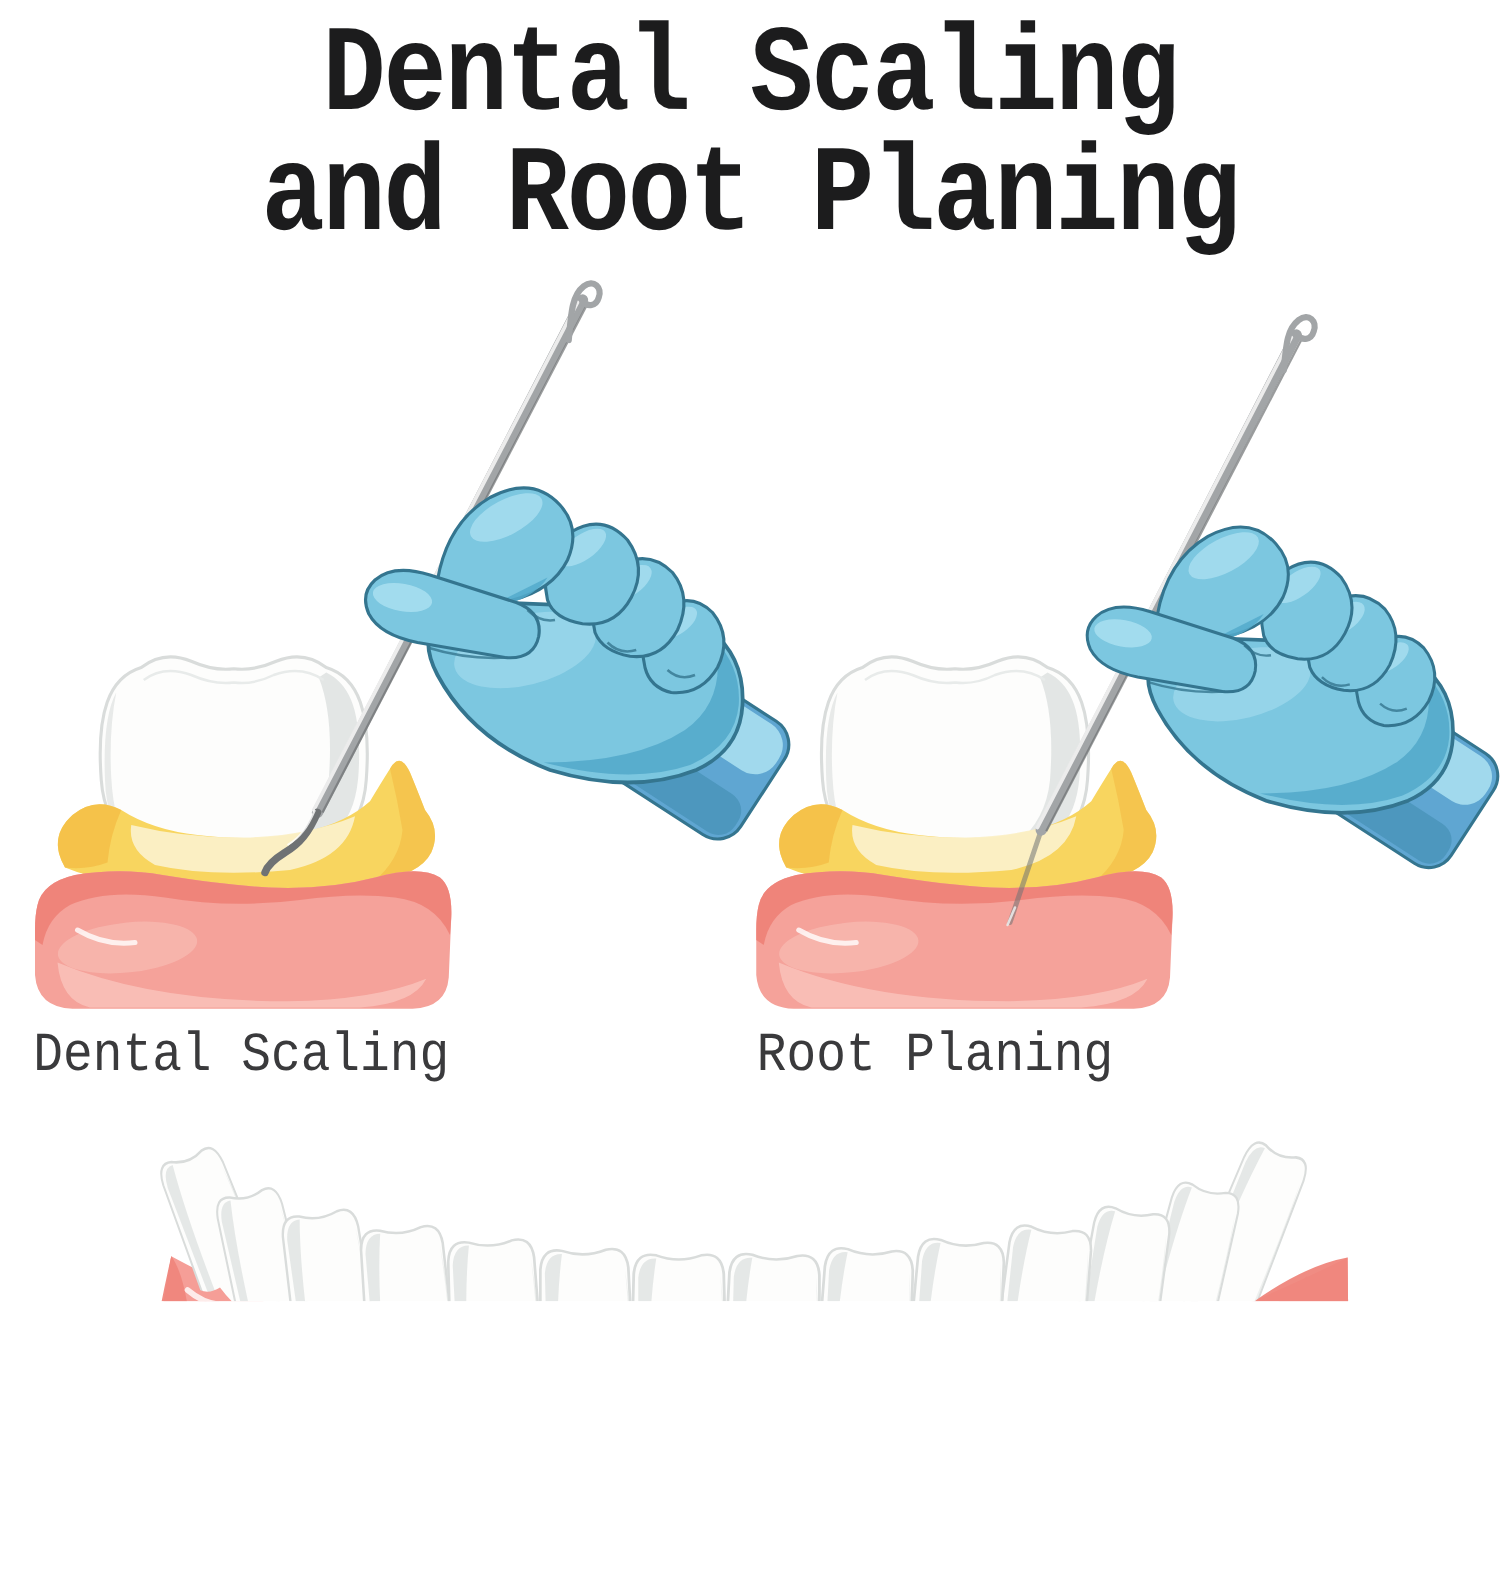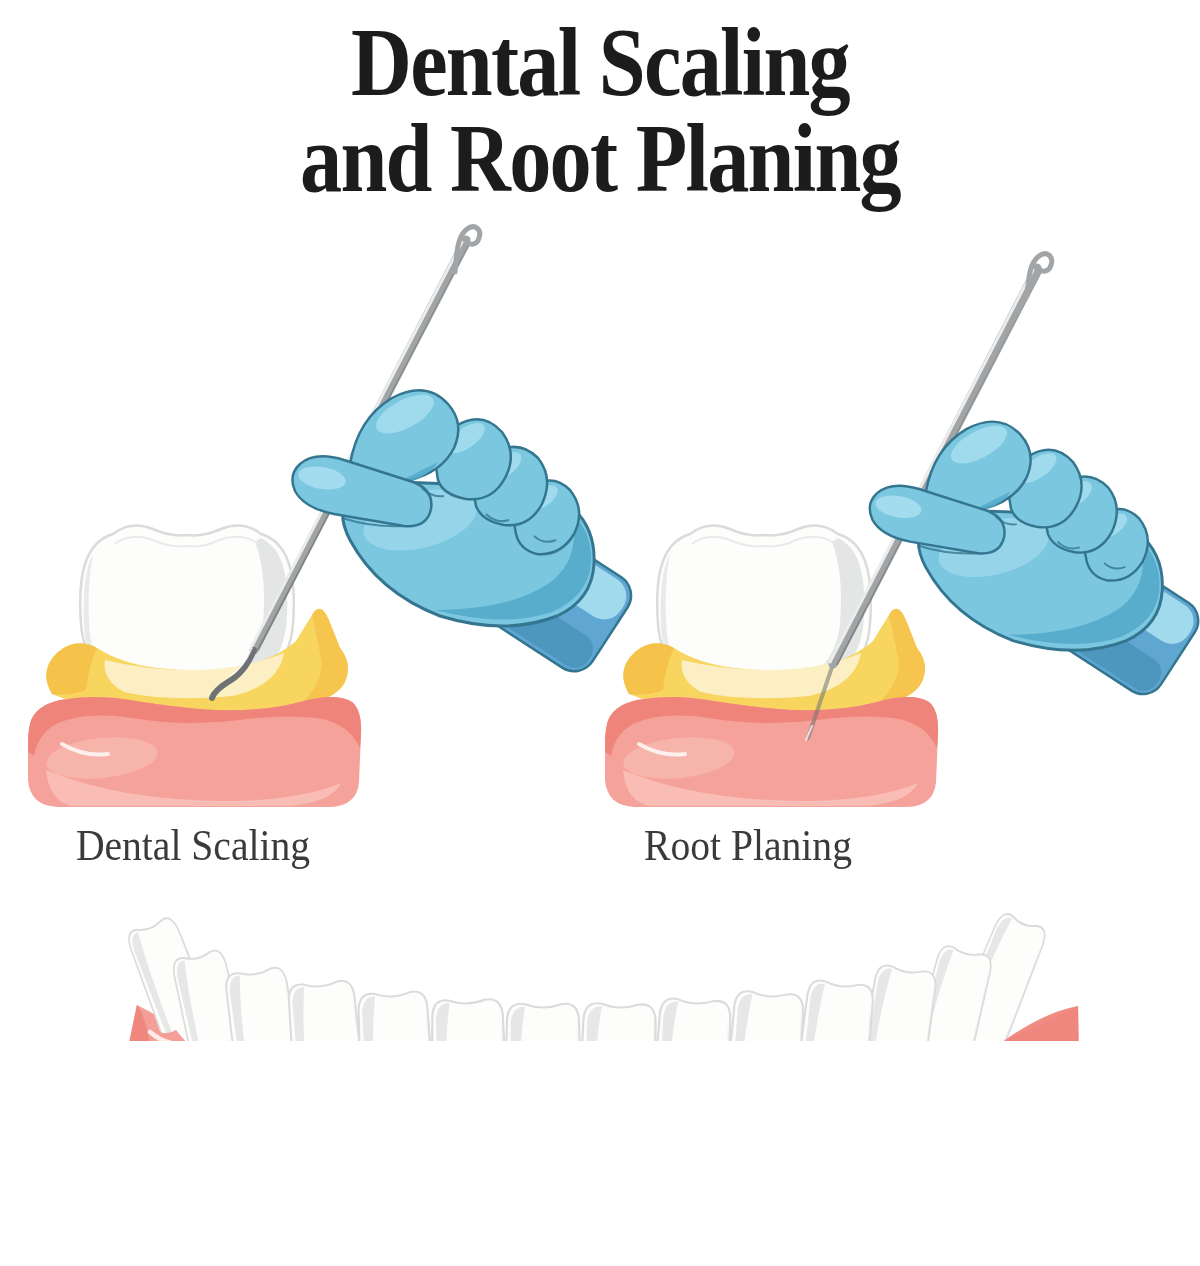--- a/index.html
+++ b/index.html
@@ -1,18 +1,18 @@
 <!DOCTYPE html>
 <html style="--background: #ffffff; --title_text: #1c1c1d; --label_text: #3a3a3c; --tooth_body: #fdfdfc; --tooth_shade: #e2e5e4; --tooth_outline: #d9dcdb; --plaque_bright: #f8d55f; --plaque_deep: #f4be47; --plaque_pale: #fbf0c8; --gum_base: #f5a29a; --gum_dark: #ee8177; --gum_light: #f9c0b8; --jaw_gum_base: #f59e97; --jaw_gum_dark: #ef867c; --jaw_gum_light: #f8b7ae; --glove_base: #7cc7e0; --glove_light: #a9dff0; --glove_mid: #54aacb; --glove_deep: #3e8bad; --glove_outline: #34758f; --glove_cuff: #5fa6d2; --tool_light: #ececec; --tool_mid: #a2a5a7; --tool_dark: #6f7274;"><head>
 <meta charset="utf-8">
 <style>
   html,body{margin:0;padding:0;background:#fff;}
   .stage{
     position:relative;width:1200px;height:1041px;background:var(--background,#fff);
-    overflow:hidden;font-family:Liberation Serif, serif;
+    overflow:hidden;font-family:Liberation Mono, monospace;
   }
   .title{
     position:absolute;left:50%;top:14px;transform:translateX(-50%) scaleX(.86);
     transform-origin:center top;text-align:center;white-space:nowrap;
     font-size:98px;font-weight:bold;letter-spacing:-2px;line-height:.98;
     color:var(--title_text,#1c1c1d);
   }
   .caption{
     position:absolute;top:820px;transform:translateX(-50%) scaleX(.9);
     transform-origin:center top;font-size:44px;letter-spacing:0;

